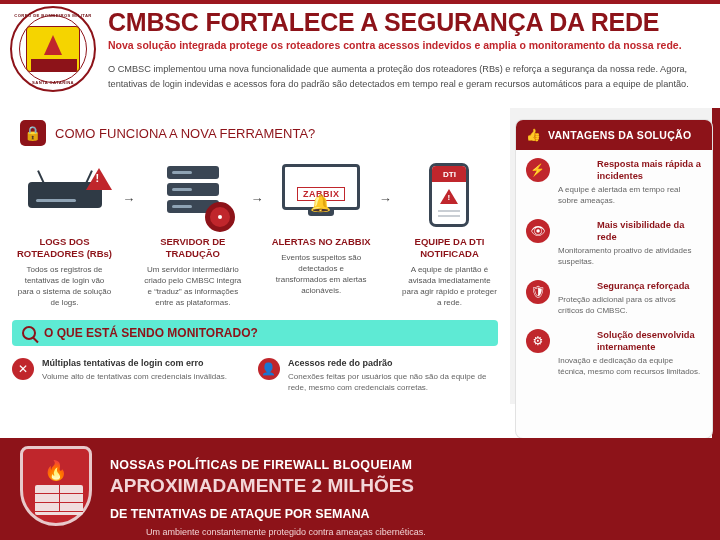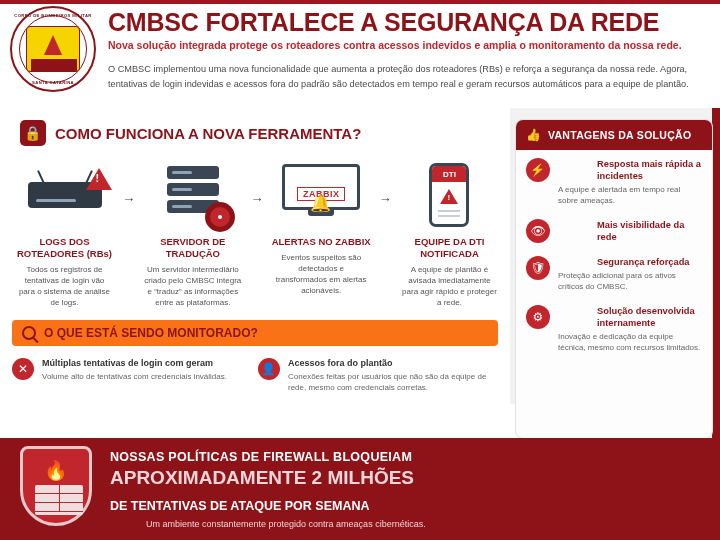--- a/index.html
+++ b/index.html
@@ -149,22 +149,22 @@
     width: 26px; height: 26px;
     border-radius: 5px;
     background: #8d1319;
     color: #fff;
     display: flex;
     align-items: center;
     justify-content: center;
     font-size: 14px;
   }
   .how-head-title {
-    font-size: 15px;
-    font-weight: bold;
+    font-size: 13px;
+    font-weight: normal;
     color: #8d1319;
   }
 
   .flow {
     position: absolute;
     left: 12px; top: 52px;
     width: 490px;
     display: flex;
     align-items: flex-start;
   }
@@ -362,21 +362,21 @@
   }
 
   
   .monitored {
     position: absolute;
     left: 12px; top: 212px;
     width: 486px;
     height: 106px;
   }
   .monitored-head {
-    background: #f97316;
+    background: #5eead4;
     border-radius: 4px;
     height: 26px;
     display: flex;
     align-items: center;
     gap: 8px;
     padding-left: 10px;
   }
   .mag-icon {
     width: 14px; height: 14px;
     border: 2px solid #8d1319;
@@ -547,21 +547,21 @@
   .flame {
     position: absolute;
     left: 50%; top: 12px;
     transform: translateX(-50%);
     font-size: 19px;
     color: #f5d400;
     line-height: 19px;
   }
   .footer-text {
     position: absolute;
-    left: 110px; top: 12px;
+    left: 110px; top: 20px;
     width: 590px;
   }
   .footer-l1 {
     font-size: 12.5px;
     font-weight: bold;
     letter-spacing: 0.3px;
   }
   .footer-l2 {
     font-size: 19px;
     font-weight: bold;
@@ -615,21 +615,21 @@
       <div class="flow-step">
         <div class="flow-art">
           <div class="router">
             <div class="router-led"></div>
             <div class="alert-tri">
                 <span>!</span>
               </div>
           </div>
         </div>
         <div class="flow-title">LOGS DOS ROTEADORES (RBs)</div>
-        <div class="flow-desc">Todos os registros de tentativas de login vão para o sistema de análise de logs.</div>
+        <div class="flow-desc">Todos os registros de tentativas de login vão para o sistema de solução de logs.</div>
       </div>
 
       <div class="arrow">→</div>
 
       <div class="flow-step">
         <div class="flow-art">
           <div class="server">
             <div class="unit"></div>
             <div class="unit"></div>
             <div class="unit"></div>
@@ -678,28 +678,28 @@
 
     <div class="monitored">
       <div class="monitored-head">
         <div class="mag-icon"></div>
         <div class="monitored-title">O QUE ESTÁ SENDO MONITORADO?</div>
       </div>
       <div class="monitored-items">
         <div class="mon-item">
           <div class="circle-icon">✕</div>
           <div>
-            <div class="mon-item-title">Múltiplas tentativas de login com geram</div>
+            <div class="mon-item-title">Múltiplas tentativas de login com erro</div>
             <div class="mon-item-desc">Volume alto de tentativas com credenciais inválidas.</div>
           </div>
         </div>
         <div class="mon-item">
           <div class="circle-icon">👤</div>
           <div>
-            <div class="mon-item-title">Acessos fora do plantão</div>
+            <div class="mon-item-title">Acessos rede do padrão</div>
             <div class="mon-item-desc">Conexões feitas por usuários que não são da equipe de rede, mesmo com credenciais corretas.</div>
           </div>
         </div>
       </div>
     </div>
   </div>
 
   <div class="advantages">
     <div class="adv-head">
       <span class="thumb-icon">👍</span>
@@ -710,20 +710,21 @@
         <div class="adv-ico">⚡</div>
         <div>
           <div class="adv-title">Resposta mais rápida a incidentes</div>
           <div class="adv-desc">A equipe é alertada em tempo real sobre ameaças.</div>
         </div>
       </div>
       <div class="adv-item">
         <div class="adv-ico">👁</div>
         <div>
           <div class="adv-title">Mais visibilidade da rede</div>
+          <div class="adv-desc">Monitoramento proativo de atividades suspeitas.</div>
         </div>
       </div>
       <div class="adv-item">
         <div class="adv-ico">🛡</div>
         <div>
           <div class="adv-title">Segurança reforçada</div>
           <div class="adv-desc">Proteção adicional para os ativos críticos do CMBSC.</div>
         </div>
       </div>
       <div class="adv-item">

